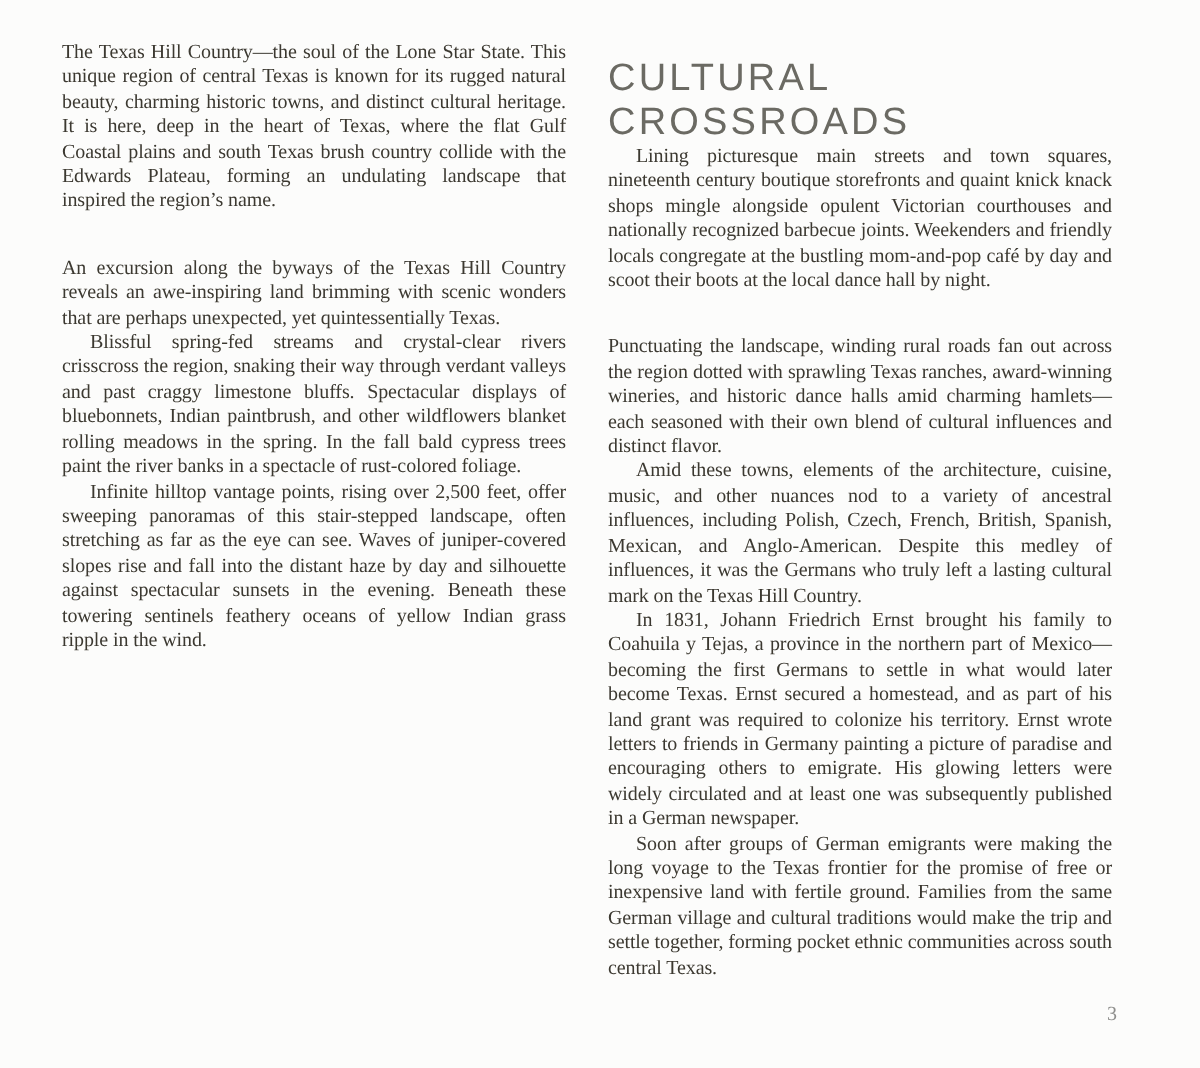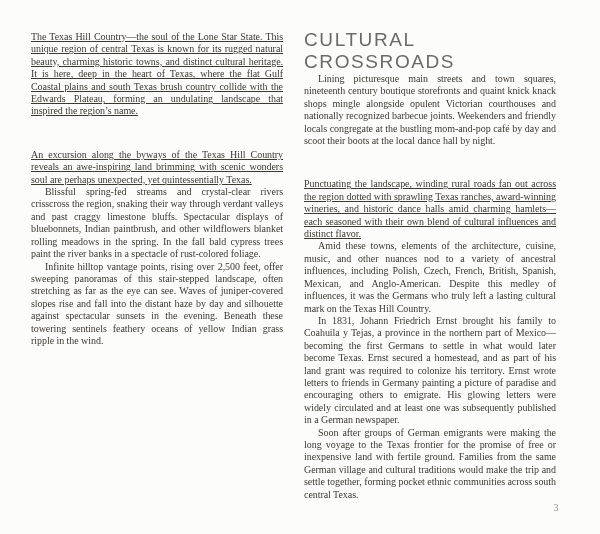--- a/index.html
+++ b/index.html
@@ -38,21 +38,21 @@
 
   .para {
     font-family: "Liberation Serif", "DejaVu Serif", serif;
     font-size: 10px;
     line-height: 12.4px;
     letter-spacing: -0.05px;
     color: #3c3931;
     text-align: justify;
     margin: 0;
   }
-  .para-first { margin-top: 31px; text-decoration: underline; }
+  .para-first { margin-top: 21px; }
   .para.indent { text-indent: 14px; }
 
   .page-number {
     position: absolute;
     left: 548px;
     top: 502px;
     width: 16px;
     text-align: center;
     font-family: "Liberation Serif", "DejaVu Serif", serif;
     font-size: 10px;
@@ -60,21 +60,21 @@
   }
 </style>
 </head>
 <body>
 
 <div class="page">
 
   <div class="col col-left">
     <p class="para para-first">The Texas Hill Country—the soul of the Lone Star State. This unique region of central Texas is known for its rugged natural beauty, charming historic towns, and distinct cultural heritage. It is here, deep in the heart of Texas, where the flat Gulf Coastal plains and south Texas brush country collide with the Edwards Plateau, forming an undulating landscape that inspired the region’s name.</p>
 
-    <p class="para para-first">An excursion along the byways of the Texas Hill Country reveals an awe-inspiring land brimming with scenic wonders soul are perhaps unexpected, yet quintessentially Texas.</p>
+    <p class="para para-first">An excursion along the byways of the Texas Hill Country reveals an awe-inspiring land brimming with scenic wonders that are perhaps unexpected, yet quintessentially Texas.</p>
     <p class="para indent">Blissful spring-fed streams and crystal-clear rivers crisscross the region, snaking their way through verdant valleys and past craggy limestone bluffs. Spectacular displays of bluebonnets, Indian paintbrush, and other wildflowers blanket rolling meadows in the spring. In the fall bald cypress trees paint the river banks in a spectacle of rust-colored foliage.</p>
     <p class="para indent">Infinite hilltop vantage points, rising over 2,500 feet, offer sweeping panoramas of this stair-stepped landscape, often stretching as far as the eye can see. Waves of juniper-covered slopes rise and fall into the distant haze by day and silhouette against spectacular sunsets in the evening. Beneath these towering sentinels feathery oceans of yellow Indian grass ripple in the wind.</p>
   </div>
 
   <div class="col col-right">
     <h2 class="heading h-cultural">CULTURAL
 CROSSROADS</h2>
     <p class="para indent">Lining picturesque main streets and town squares, nineteenth century boutique storefronts and quaint knick knack shops mingle alongside opulent Victorian courthouses and nationally recognized barbecue joints. Weekenders and friendly locals congregate at the bustling mom-and-pop café by day and scoot their boots at the local dance hall by night.</p>
     <p class="para para-first">Punctuating the landscape, winding rural roads fan out across the region dotted with sprawling Texas ranches, award-winning wineries, and historic dance halls amid charming hamlets—each seasoned with their own blend of cultural influences and distinct flavor.</p>
     <p class="para indent">Amid these towns, elements of the architecture, cuisine, music, and other nuances nod to a variety of ancestral influences, including Polish, Czech, French, British, Spanish, Mexican, and Anglo-American. Despite this medley of influences, it was the Germans who truly left a lasting cultural mark on the Texas Hill Country.</p>

